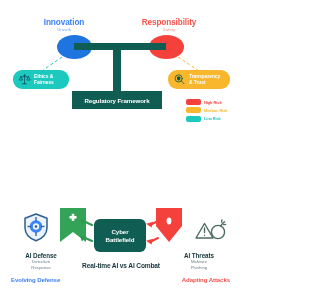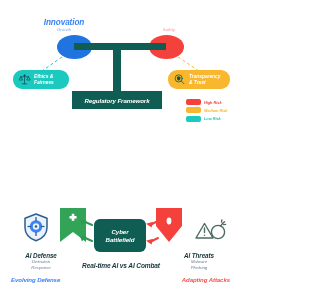--- a/index.html
+++ b/index.html
@@ -14,21 +14,20 @@
     overflow: hidden;
     font-family: "Liberation Sans", sans-serif;
     -webkit-font-smoothing: antialiased;
   }
 
   .canvas {
     position: absolute;
     inset: 0;
     width: 239px;
     height: 300px;
-    font-style: italic;
   }
 
   
   .fig-top {
     position: absolute;
     left: 0; top: 0;
     width: 239px; height: 140px;
   }
 
   .svg-layer {
@@ -245,20 +244,21 @@
   <div class="fig-top">
 
     <svg class="svg-layer" viewBox="0 0 239 140">
       <line x1="62" y1="57" x2="42" y2="71" stroke="#1CC9BE" stroke-width="1" stroke-dasharray="3,2.5"></line>
       <line x1="178" y1="57" x2="199" y2="71" stroke="#F8B72C" stroke-width="1" stroke-dasharray="3,2.5"></line>
     </svg>
 
     <div class="node-title" id="innov-title">Innovation</div>
     <div class="node-sub" id="innov-sub">Growth</div>
 
+    <div class="node-title" id="resp-title">Responsibility</div>
     <div class="node-sub" id="resp-sub">Safety</div>
 
     <div class="node-ellipse" id="innov-ellipse"></div>
     <div class="node-ellipse" id="resp-ellipse"></div>
 
     <div class="beam" id="beam-horizontal"></div>
     <div class="beam" id="beam-vertical"></div>
 
     <div id="reg-box">
       <span id="reg-box-label">Regulatory Framework</span>

